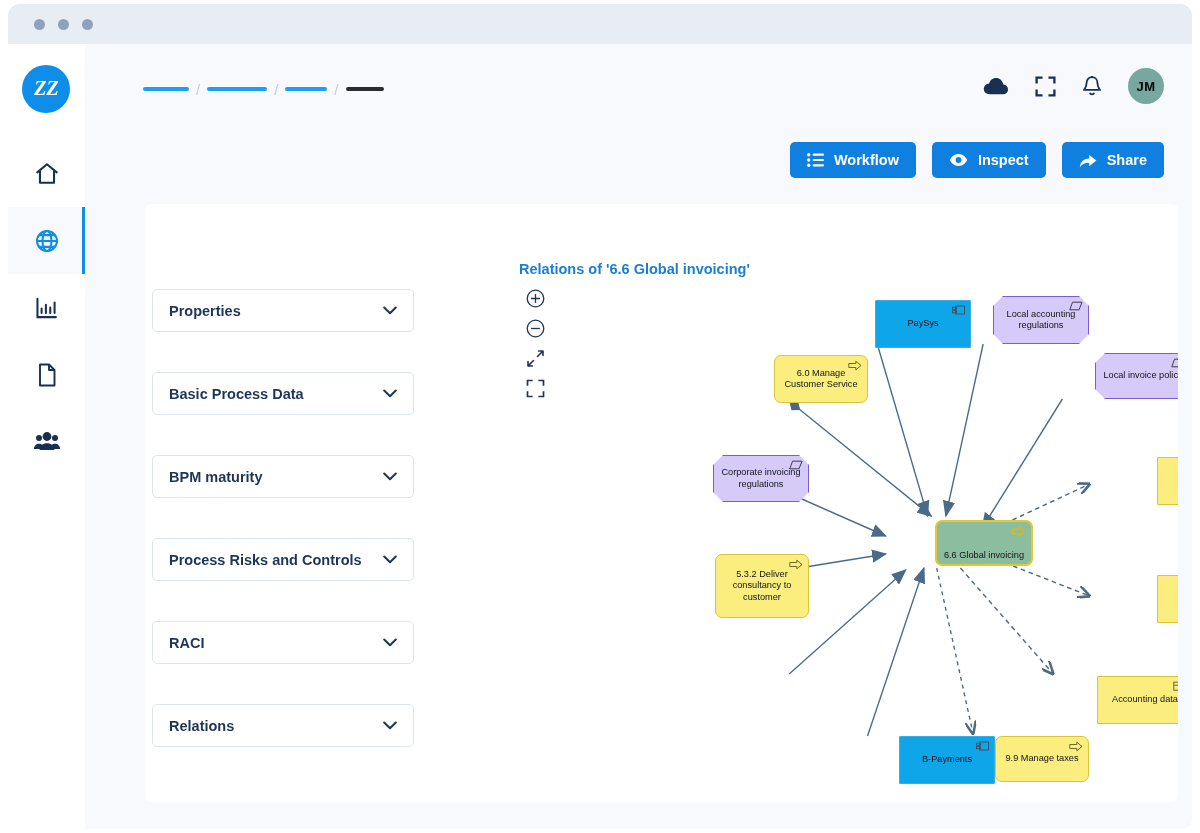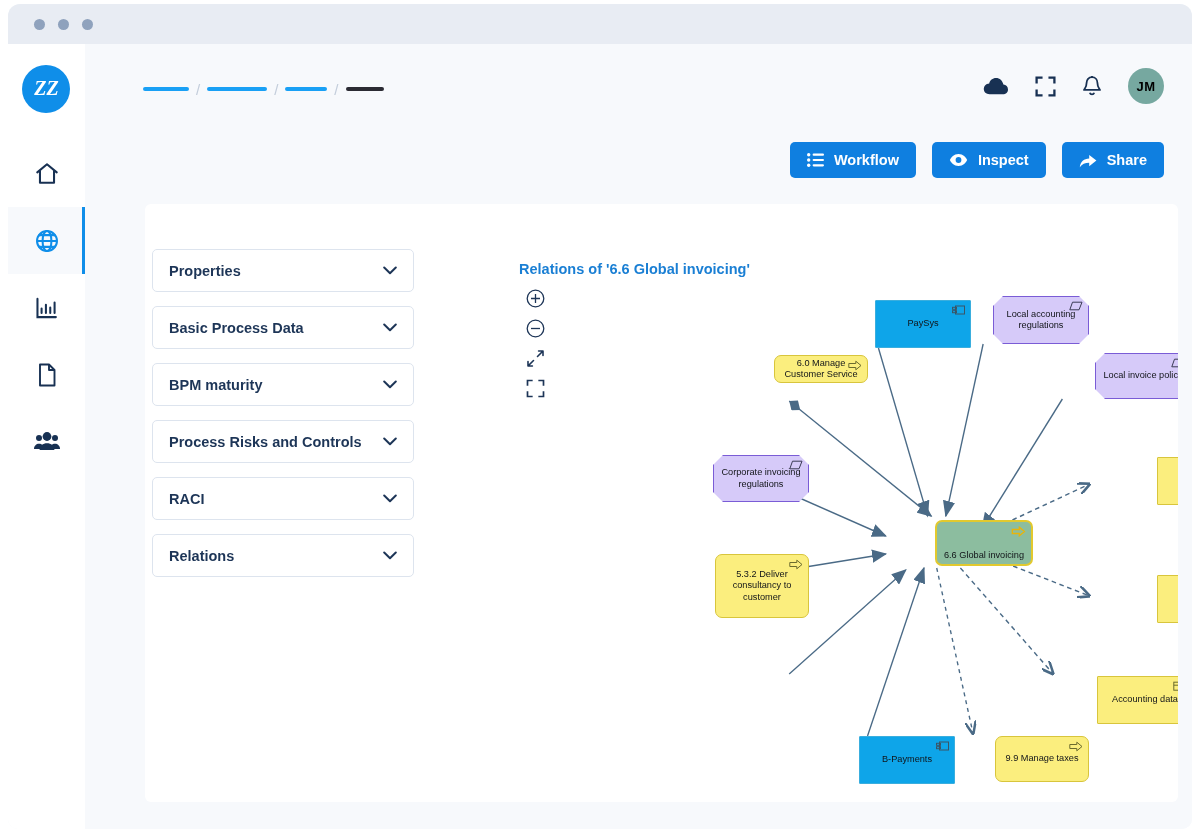--- a/index.html
+++ b/index.html
@@ -101,21 +101,21 @@
     background: #ffffff; border-radius: 6px;
   }
 
   
   #accordion { position: absolute; left: 7px; top: 45px; width: 262px; }
   .acc-item {
     height: 43px; margin-bottom: 14px;
     border: 1px solid #dde4ee; border-radius: 5px;
     background: #fff;
     display: flex; align-items: center; justify-content: space-between;
-    padding: 0 16px; cursor: pointer;
+    padding: 0 16px; cursor: pointer; margin-top: 40px;
   }
   .acc-label { color: #1d3557; font-size: 14.5px; font-weight: bold; }
   .chev { width: 14px; height: 9px; }
 
   
   #diagram-pane {
     position: absolute; left: 280px; top: 0; right: 0; bottom: 0;
     overflow: hidden;
   }
   #diagram-title {
@@ -400,21 +400,21 @@
 
         <div class="node n-motivation" style="left:568px;top:92px;width:96px;height:48px">
           <span class="nicon">
             <svg width="14" height="10" viewBox="0 0 14 10" fill="none" stroke="#3b3b55" stroke-width="1">
               <path d="M3.5 1.2h9.5l-3 7.6H.8z"></path>
             </svg>
           </span>
           <span class="nlabel">Local accounting regulations</span>
         </div>
 
-        <div class="node n-process" style="left:349px;top:151px;width:94px;height:28px">
+        <div class="node n-process" style="left:349px;top:151px;width:94px;height:48px">
           <span class="nicon">
             <svg width="14" height="11" viewBox="0 0 14 11" fill="none" stroke="#6b6b2e" stroke-width="1">
               <path d="M.8 3.5h7V1.2L13 5.5 7.8 9.8V7.5h-7z"></path>
             </svg>
           </span>
           <span class="nlabel">6.0 Manage Customer Service</span>
         </div>
 
         <div class="node n-motivation" style="left:670px;top:149px;width:96px;height:46px">
           <span class="nicon">
@@ -466,21 +466,21 @@
         <div class="node n-object" style="left:672px;top:472px;width:96px;height:48px">
           <span class="nicon">
             <svg width="14" height="11" viewBox="0 0 14 11" fill="none" stroke="#6b6b2e" stroke-width="1">
               <rect x=".8" y="1.2" width="12" height="8"></rect>
                 <path d="M.8 4.2h12"></path>
             </svg>
           </span>
           <span class="nlabel">Accounting data</span>
         </div>
 
-        <div class="node n-app" style="left:434px;top:532px;width:96px;height:48px">
+        <div class="node n-app" style="left:474px;top:532px;width:96px;height:48px">
           <span class="nicon">
             <svg width="13" height="11" viewBox="0 0 13 11" fill="none" stroke="#3b5566" stroke-width="1">
               <rect x="3.5" y="1" width="9" height="8"></rect>
                 <rect x=".5" y="2.3" width="4" height="2"></rect>
                 <rect x=".5" y="5.7" width="4" height="2"></rect>
             </svg>
           </span>
           <span class="nlabel">B-Payments</span>
         </div>
 

